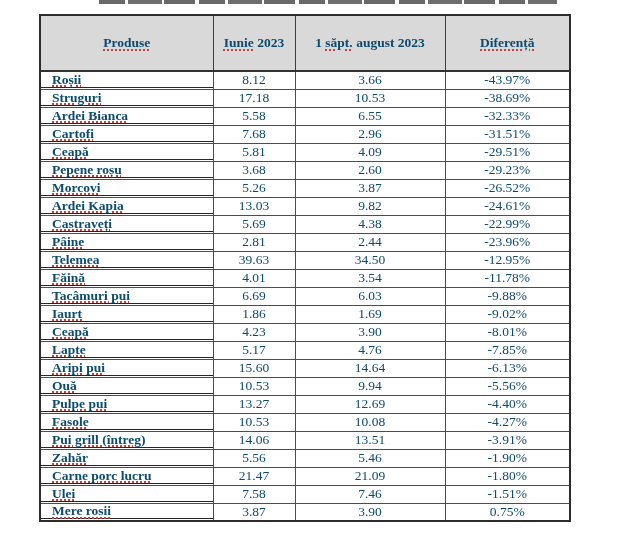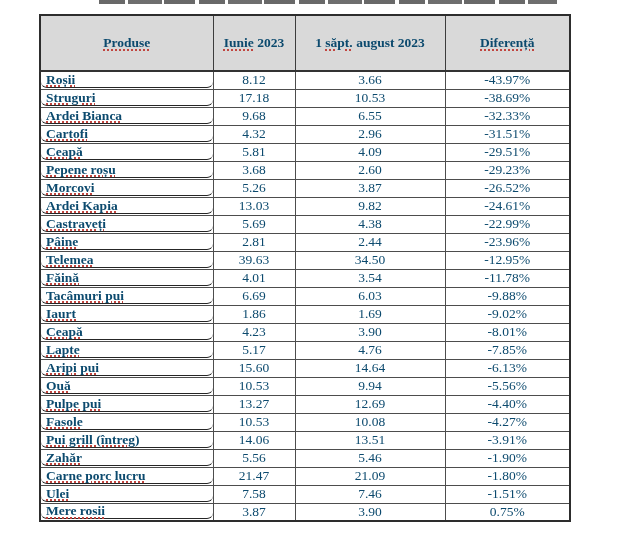--- a/index.html
+++ b/index.html
@@ -33,21 +33,21 @@
   }
   td {
     box-sizing:border-box; height:18px; border:1px solid #4d4d4d;
     font-size:13.5px; padding:0; vertical-align:middle;
     line-height:14px; background:#fff;
   }
   td.num { text-align:center; font-weight:normal; }
   td.name { font-weight:bold; }
   .name-inner {
     display:block; border-bottom:1.2px solid #262626;
-    padding:0 0 1px 5px; line-height:13px;border-radius:6px;
+    padding:0 0 1px 11px; line-height:13px;
   }
   .flag {
     text-decoration-line:underline;
     text-decoration-style:dotted;
     text-decoration-color:#c0453f;
     text-decoration-thickness:1.5px;
     text-underline-offset:2px;
   }
 </style>
 </head>
@@ -84,29 +84,29 @@
             <span class="name-inner"><span class="flag">Struguri</span></span>
           </td>
           <td class="num">17.18</td>
           <td class="num">10.53</td>
           <td class="num">-38.69%</td>
         </tr>
         <tr>
           <td class="name">
             <span class="name-inner"><span class="flag">Ardei Bianca</span></span>
           </td>
-          <td class="num">9.68</td>
+          <td class="num">5.58</td>
           <td class="num">6.55</td>
           <td class="num">-32.33%</td>
         </tr>
         <tr>
           <td class="name">
             <span class="name-inner"><span class="flag">Cartofi</span></span>
           </td>
-          <td class="num">4.32</td>
+          <td class="num">7.68</td>
           <td class="num">2.96</td>
           <td class="num">-31.51%</td>
         </tr>
         <tr>
           <td class="name">
             <span class="name-inner"><span class="flag">Ceapă</span></span>
           </td>
           <td class="num">5.81</td>
           <td class="num">4.09</td>
           <td class="num">-29.51%</td>

